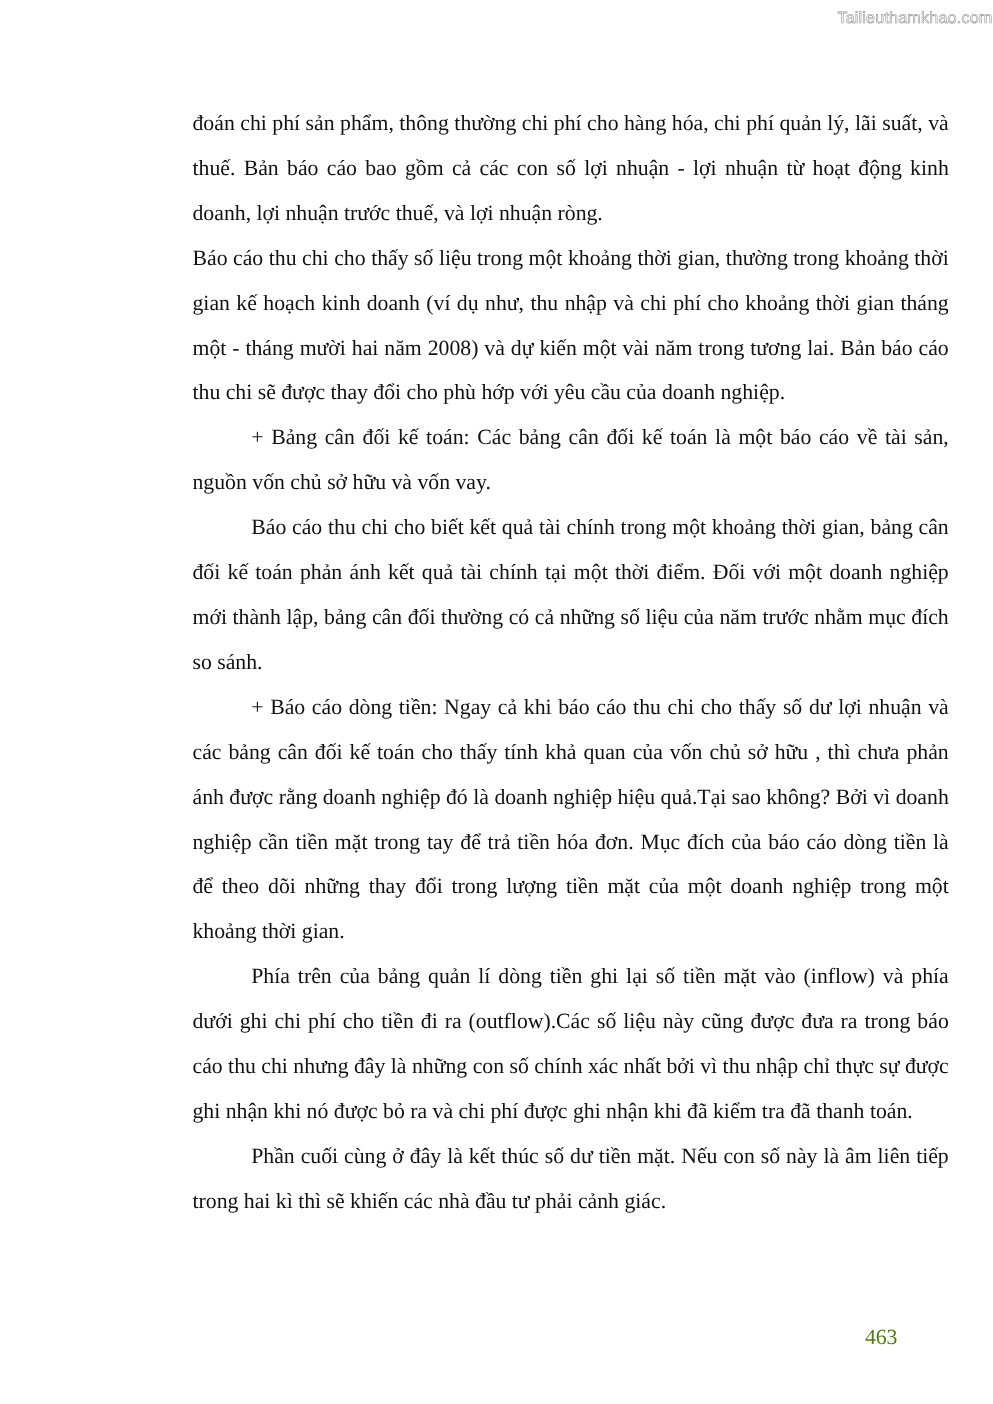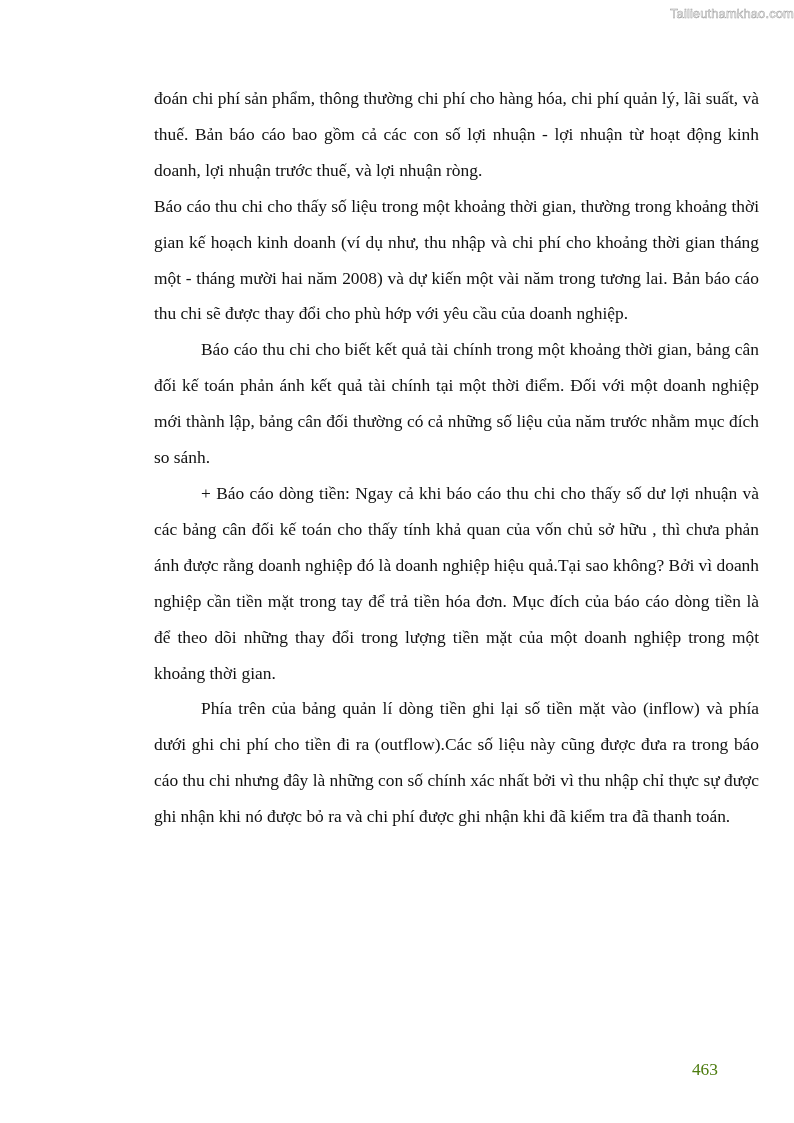--- a/index.html
+++ b/index.html
@@ -51,18 +51,20 @@
     }
   </style>
 </head>
 <body>
 
 <div class="watermark">Tailieuthamkhao.com</div>
 
 <div class="content">
   <p class="para">đoán chi phí sản phẩm, thông thường chi phí cho hàng hóa, chi phí quản lý, lãi suất, và thuế. Bản báo cáo bao gồm cả các con số lợi nhuận - lợi nhuận từ hoạt động kinh doanh, lợi nhuận trước thuế, và lợi nhuận ròng.</p>
   <p class="para">Báo cáo thu chi cho thấy số liệu trong một khoảng thời gian, thường trong khoảng thời gian kế hoạch kinh doanh (ví dụ như, thu nhập và chi phí cho khoảng thời gian tháng một - tháng mười hai năm 2008) và dự kiến một vài năm trong tương lai. Bản báo cáo thu chi sẽ được thay đổi cho phù hớp với yêu cầu của doanh nghiệp.</p>
+  <p class="para indent">+ Bảng cân đối kế toán: Các bảng cân đối kế toán là một báo cáo về tài sản, nguồn vốn chủ sở hữu và vốn vay.</p>
   <p class="para indent">Báo cáo thu chi cho biết kết quả tài chính trong một khoảng thời gian, bảng cân đối kế toán phản ánh kết quả tài chính tại một thời điểm. Đối với một doanh nghiệp mới thành lập, bảng cân đối thường có cả những số liệu của năm trước nhằm mục đích so sánh.</p>
   <p class="para indent">+ Báo cáo dòng tiền: Ngay cả khi  báo cáo thu chi cho thấy số dư lợi nhuận và các bảng cân đối kế toán cho thấy tính khả quan của vốn chủ sở hữu , thì  chưa phản ánh được rằng doanh nghiệp đó là doanh nghiệp hiệu quả.Tại sao không? Bởi vì doanh nghiệp cần tiền mặt trong tay để trả tiền hóa đơn. Mục đích của báo cáo dòng tiền là để theo dõi những thay đổi trong lượng tiền mặt của một doanh nghiệp trong một khoảng thời gian.</p>
   <p class="para indent">Phía trên của bảng quản lí dòng tiền ghi lại số tiền mặt vào (inflow) và phía dưới ghi chi phí cho tiền đi ra (outflow).Các số liệu này cũng được đưa ra trong báo cáo thu chi nhưng đây là những con số chính xác nhất bởi vì thu nhập chỉ thực sự được ghi nhận khi nó được bỏ ra và chi phí được ghi nhận khi đã kiểm tra đã thanh toán.</p>
+  <p class="para indent">Phần cuối cùng  ở đây là kết thúc số dư tiền mặt. Nếu con số này là âm liên tiếp trong hai kì thì sẽ khiến các nhà đầu tư phải cảnh giác.</p>
 </div>
 
 <div class="page-number">463</div>
 
 </body></html>

